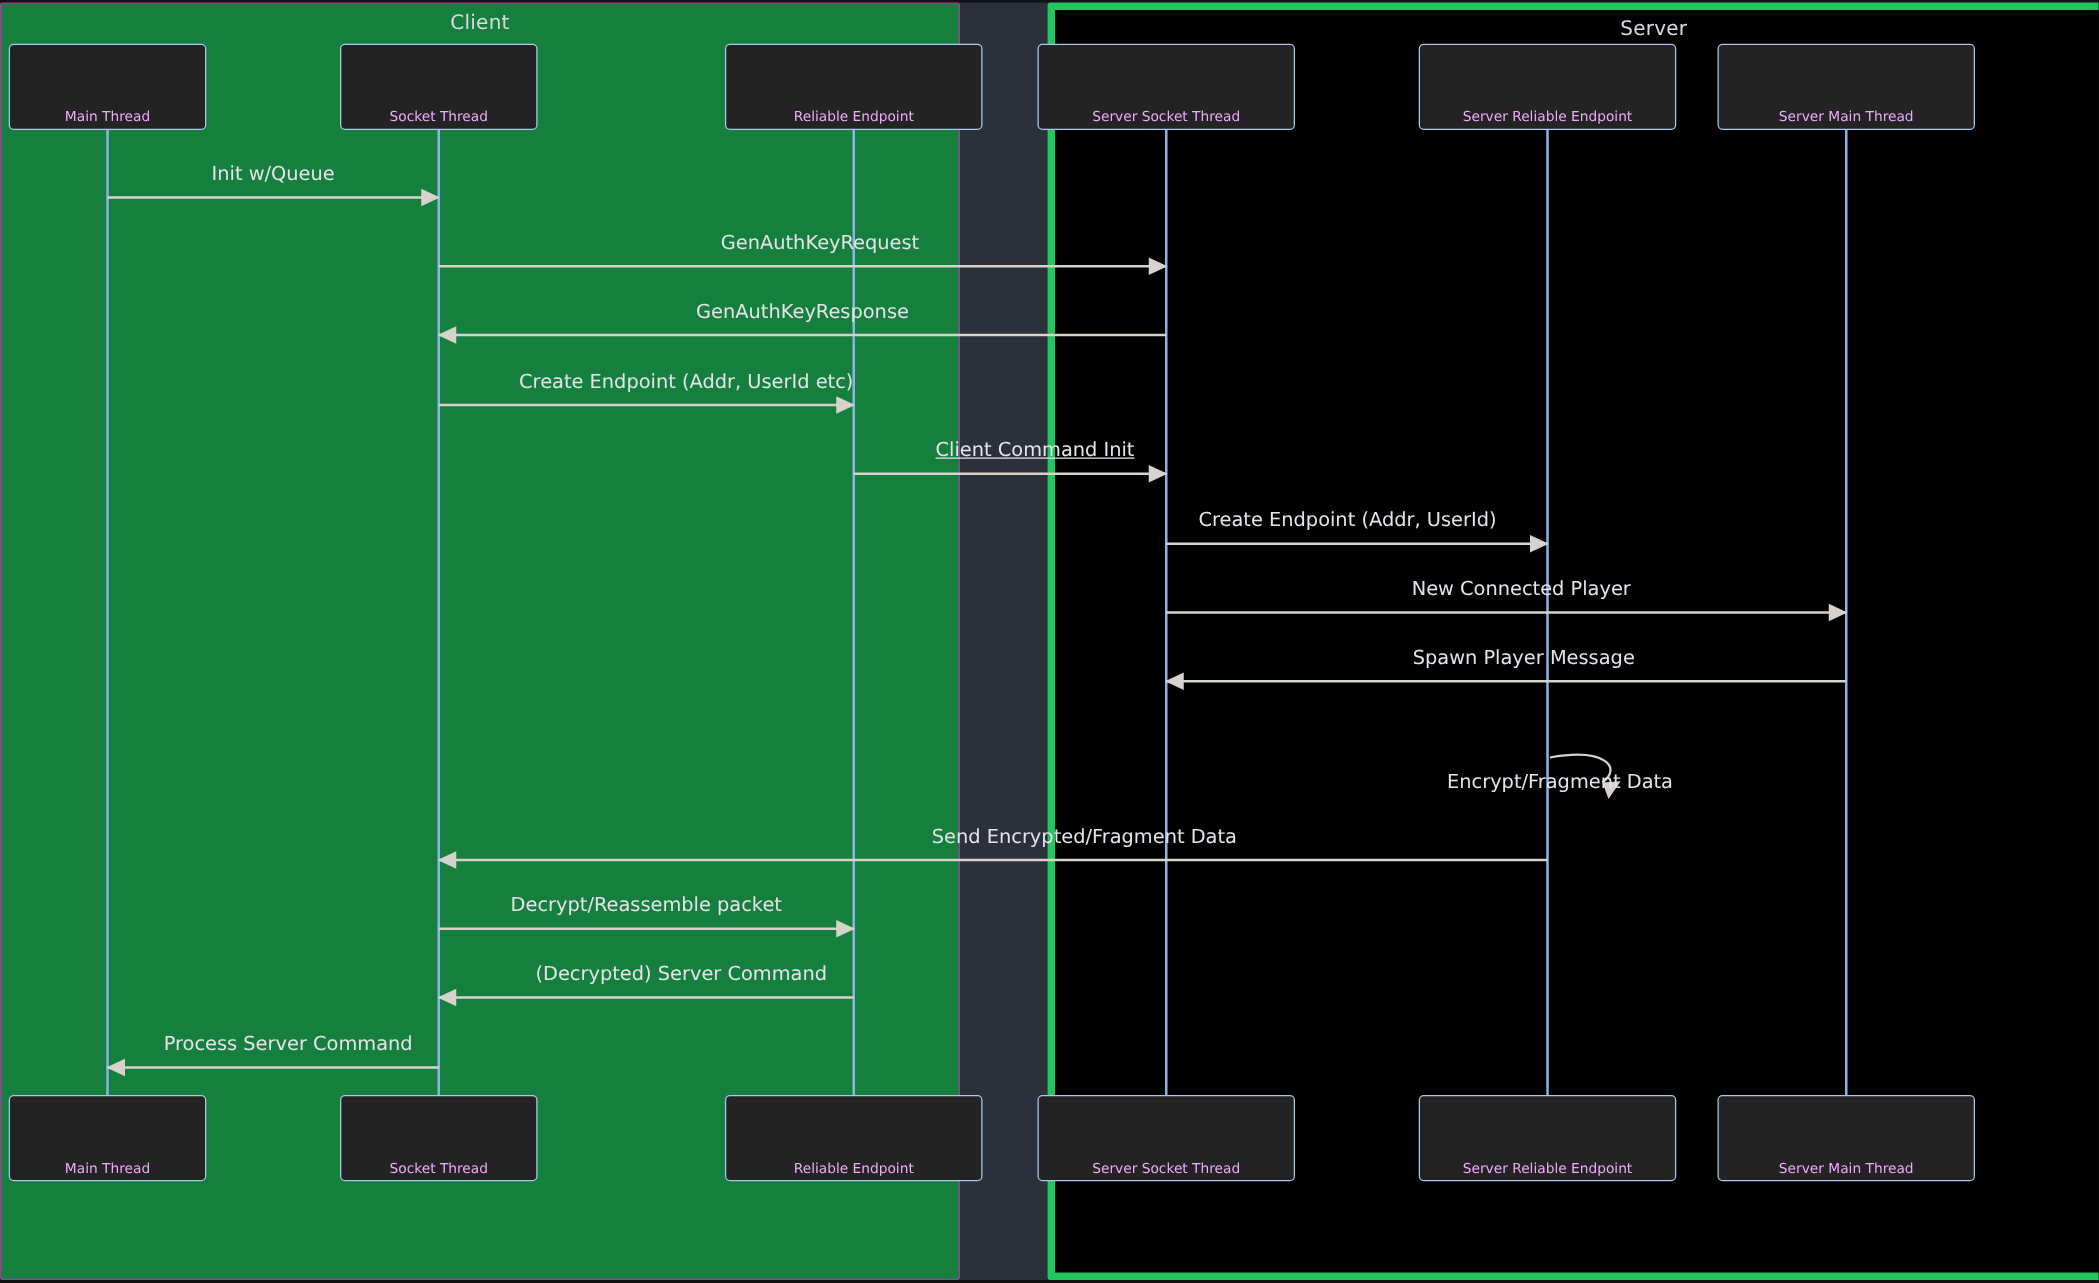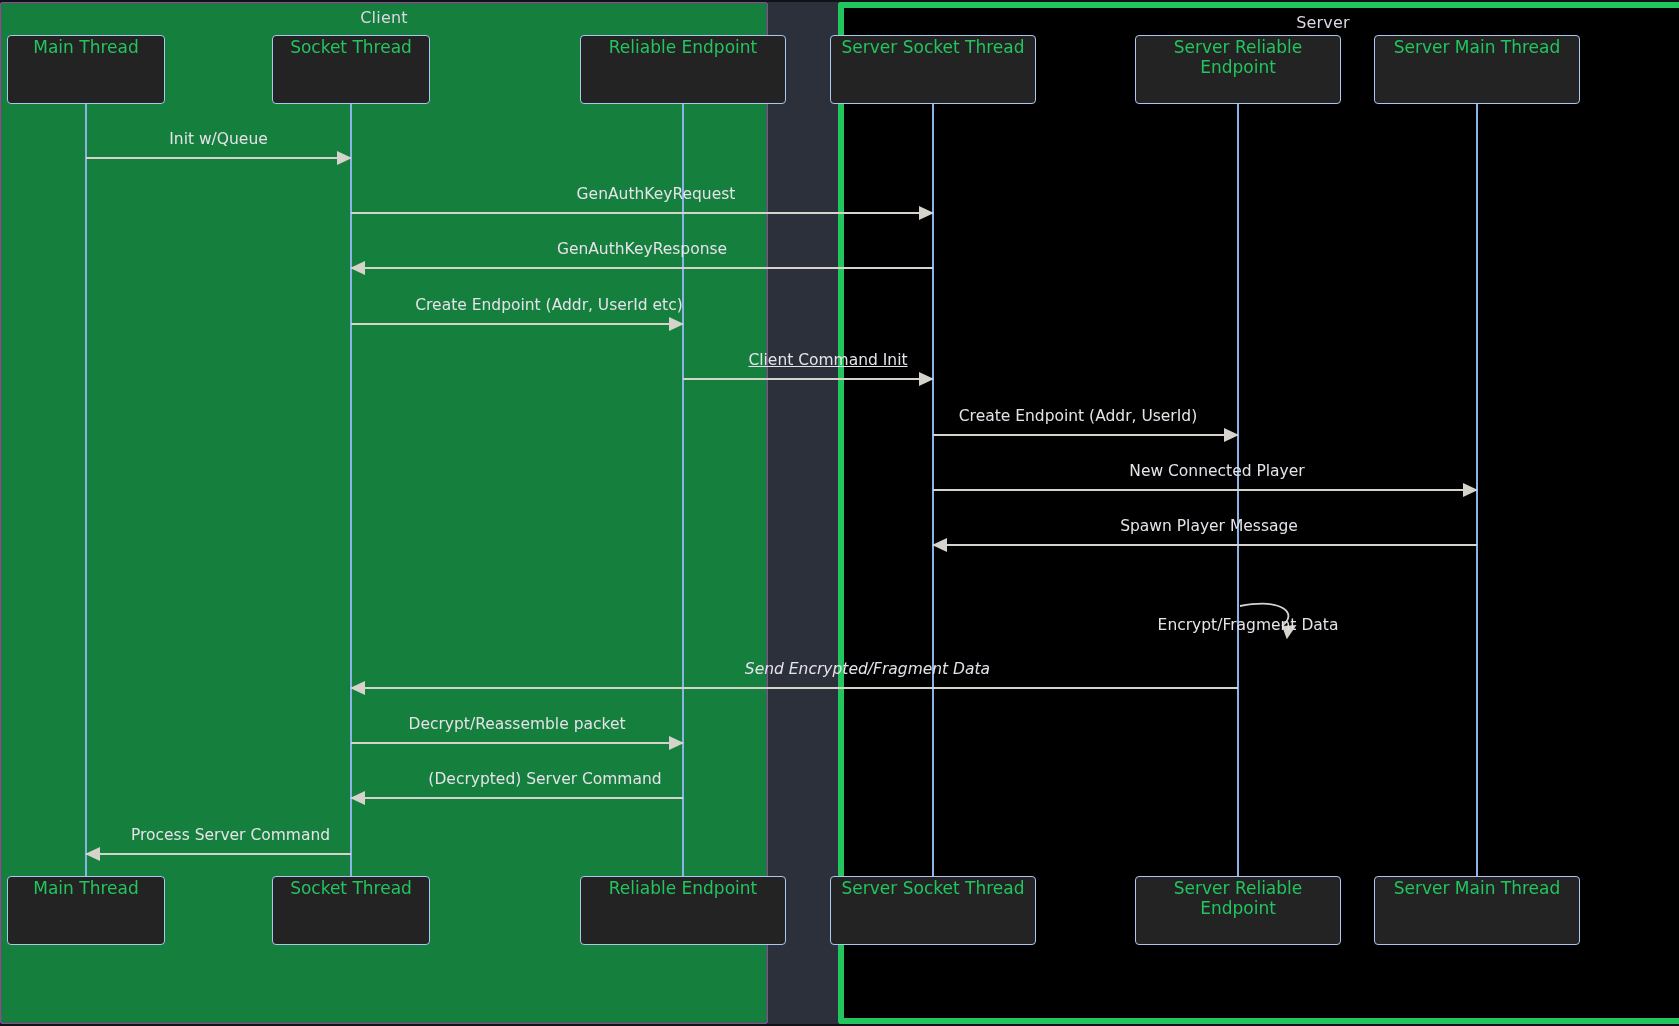--- a/index.html
+++ b/index.html
@@ -62,24 +62,24 @@
 
   
   .actor {
     position: absolute;
     width: 158px;
     height: 69px;
     background: #232323;
     border: 1.4px solid #a9c7ef;
     border-radius: 4px;
     display: flex;
-    align-items: flex-start;
+    align-items: flex-end;
     justify-content: center;
-    color: #22c55e;
-    font-size: 17px;
+    color: #f0abfc;
+    font-size: 11px;
     text-align: center;
     line-height: 1.15;
     padding: 2px 4px;
   }
   .actor.top { top: 35px; }
   .actor.bottom { top: 876px; }
   .actor.wide { width: 206px; }
 
   
   .msg { position: absolute; height: 0; }
@@ -209,33 +209,33 @@
         <div class="msg-label" style="left: 0px; width: 274px; padding-left: 16px;">Create Endpoint (Addr, UserId)</div>
       </div>
       <div class="msg" style="left: 933px; top: 489px; width: 544px;">
         <div class="msg-line" style="width: 544px;"></div>
         <div class="arrowhead right"></div>
         <div class="msg-label" style="left: 0px; width: 544px; padding-left: 24px;">New Connected Player</div>
       </div>
       <div class="msg" style="left: 933px; top: 544px; width: 544px;">
         <div class="msg-line" style="width: 544px;"></div>
         <div class="arrowhead left"></div>
-        <div class="msg-label" style="left: 4px; width: 544px; text-align: center;">Spawn Player Message</div>
+        <div class="msg-label" style="left: 14px; width: 544px; text-align: center;">Spawn Player Message</div>
       </div>
       <div class="selfloop" style="left: 1238px; top: 600px;">
         <svg width="70" height="48" viewBox="0 0 70 48">
           <path d="M2 6 C 46 -2, 60 14, 44 26" fill="none" stroke="#d6d2cc" stroke-width="1.8"></path>
           <path d="M44 26 L 44 12 L 30 22 Z" fill="#d6d2cc" transform="rotate(160 44 26)"></path>
         </svg>
         <div class="msg-label" style="left: -120px; bottom: 14px; width: 260px;">Encrypt/Fragment Data</div>
       </div>
       <div class="msg" style="left: 351px; top: 687px; width: 887px;">
         <div class="msg-line" style="width: 887px;"></div>
         <div class="arrowhead left"></div>
-        <div class="msg-label" style="left: 0px; width: 1033px; font-style: italic;">Send Encrypted/Fragment Data</div>
+        <div class="msg-label" style="left: 0px; width: 1033px;">Send Encrypted/Fragment Data</div>
       </div>
       <div class="msg" style="left: 351px; top: 742px; width: 332px;">
         <div class="msg-line" style="width: 332px;"></div>
         <div class="arrowhead right"></div>
         <div class="msg-label" style="left: 0px; width: 332px;">Decrypt/Reassemble packet</div>
       </div>
       <div class="msg" style="left: 351px; top: 797px; width: 332px;">
         <div class="msg-line" style="width: 332px;"></div>
         <div class="arrowhead left"></div>
         <div class="msg-label" style="left: 0px; width: 388px;">(Decrypted) Server Command</div>

